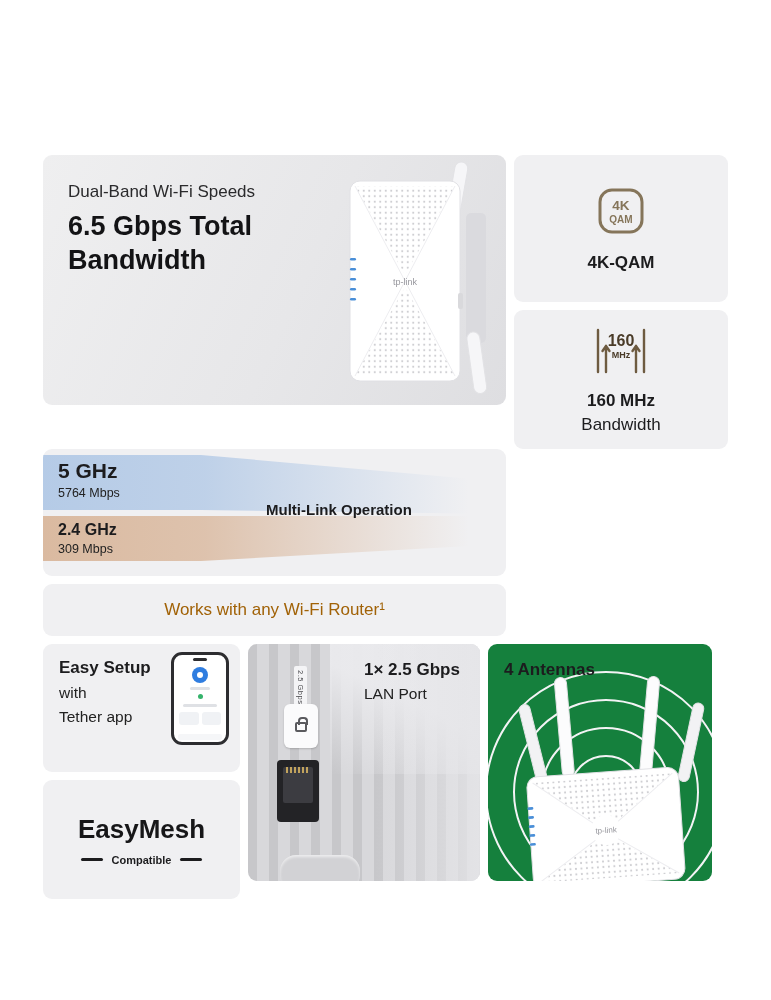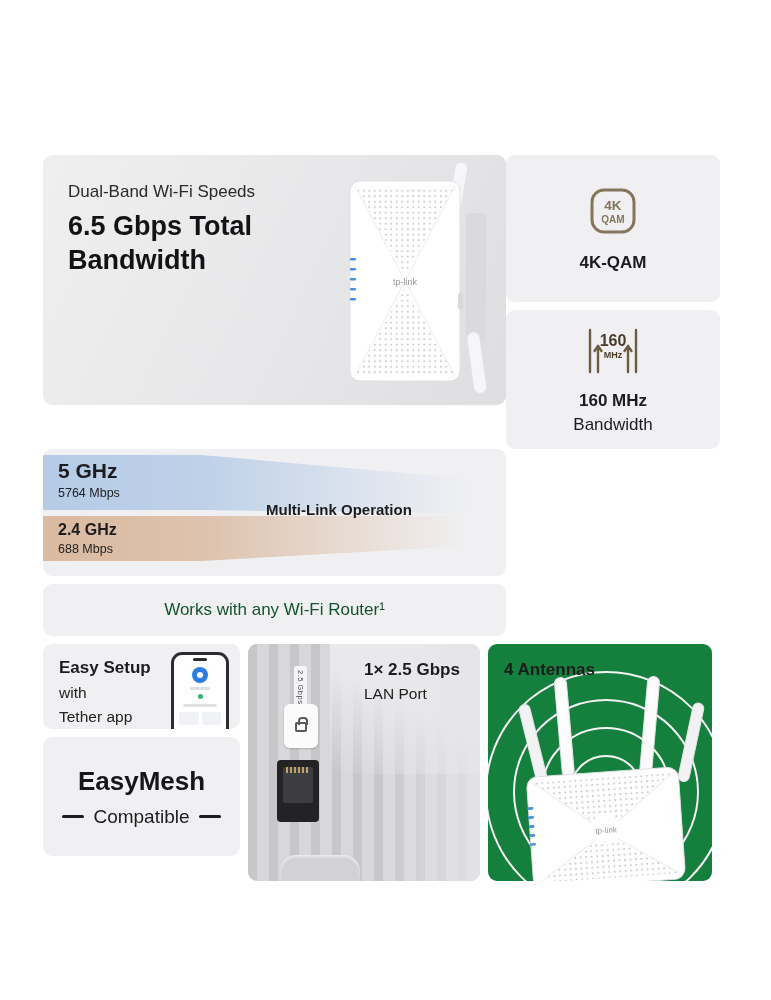--- a/index.html
+++ b/index.html
@@ -5,21 +5,21 @@
   * { margin:0; padding:0; box-sizing:border-box; }
   html,body { background:#ffffff; }
   body {
     width:771px; height:1000px;
     font-family:"Liberation Sans", sans-serif;
     color:#1c1c1e;
     position:relative;
   }
   .page { position:relative; width:771px; height:1000px; background:#fff; overflow:hidden; }
   .content { position:absolute; left:43px; top:155px; width:685px; display:flex; flex-direction:column; gap:8px; }
-  .top { display:flex; }
+  .top { display:flex; gap:8px; }
   .col-left { width:463px; display:flex; flex-direction:column; gap:8px; }
   .col-right { width:214px; display:flex; flex-direction:column; gap:8px; }
   .card { background:#f0f0f2; border-radius:9px; position:relative; overflow:hidden; }
 
   
   .hero { height:250px; background:linear-gradient(115deg,#efeff0 0%,#e7e7e9 55%,#dedee1 100%); }
   .hero-text { position:absolute; left:25px; top:27px; z-index:2; }
   .eyebrow { font-size:17px; color:#2a2a2c; }
   .hero-title { margin-top:7px; font-size:27px; font-weight:bold; line-height:1.26; color:#131315; }
   .hero-device { position:absolute; right:0; top:0; }
@@ -29,56 +29,56 @@
   .mlo-bands { position:absolute; left:0; top:0; }
   .band-label { position:absolute; z-index:2; }
   .b1 { left:15px; top:10px; }
   .b1 .bname { font-size:21px; font-weight:bold; }
   .bspd { font-size:12.5px; margin-top:3px; color:#222; }
   .b2 { left:15px; top:72px; }
   .b2 .bname { font-size:16px; font-weight:bold; }
   .mlo-label { position:absolute; left:223px; top:52px; font-size:15px; font-weight:bold; z-index:2; }
 
   
-  .router { height:52px; display:flex; align-items:center; justify-content:center; font-size:17px; color:#14532d; }
+  .router { height:52px; display:flex; align-items:center; justify-content:center; font-size:17px; color:#a16207; }
 
   
   .feat { display:flex; flex-direction:column; align-items:center; justify-content:center; text-align:center; }
   .feat-qam { height:147px; }
   .feat-mhz { height:139px; }
   .feat-cap { height:143px; }
   .feat-icon { margin-bottom:11px; }
   .feat-label { font-size:17px; line-height:1.4; }
   .bold { font-weight:bold; }
   .blk { display:block; }
 
   
   .bottom { display:flex; gap:8px; }
   .b-left { width:197px; display:flex; flex-direction:column; gap:8px; }
 
-  .easysetup { height:85px; }
+  .easysetup { height:128px; }
   .es-text { position:absolute; left:16px; top:14px; }
   .es-t1 { font-size:17px; font-weight:bold; }
   .es-t2, .es-t3 { font-size:15.5px; margin-top:6px; color:#222; }
   .phone { position:absolute; right:11px; top:8px; width:58px; height:93px; background:#fff; border:3px solid #2d2d30; border-radius:11px; overflow:hidden; }
   .notch { width:14px; height:3px; background:#2d2d30; border-radius:2px; margin:3px auto 0; }
   .app-circle { width:16px; height:16px; border-radius:50%; background:#2f7de0; margin:6px auto 0; display:flex; align-items:center; justify-content:center; }
   .app-circle-core { width:6px; height:6px; border-radius:50%; background:#fff; }
   .pline { height:3px; background:#dfe1e5; border-radius:2px; margin:5px 9px 0; }
   .pline.short { margin:4px 16px 0; }
   .gdot { width:5px; height:5px; border-radius:50%; background:#35b36b; margin:4px auto 0; }
   .pcards { display:flex; gap:3px; margin:5px 5px 0; }
   .pcard { flex:1; height:13px; background:#f0f2f5; border-radius:3px; }
   .pnav { position:absolute; bottom:2px; left:4px; right:4px; height:6px; background:#f5f6f8; border-radius:2px; }
 
   .easymesh { height:119px; display:flex; flex-direction:column; align-items:center; justify-content:center; }
   .em-title { font-size:26px; font-weight:bold; color:#161618; }
   .em-row { display:flex; align-items:center; gap:9px; margin-top:9px; }
   .dash { width:22px; height:3px; background:#1c1c1e; border-radius:2px; }
-  .em-sub { font-size:19px; font-weight:normal; }
+  .em-sub { font-size:11px; font-weight:bold; }
 
   
   .lan { width:232px; height:237px; background:repeating-linear-gradient(90deg,#c7c7ca 0 9px,#d8d8db 9px 21px); }
   .veil { position:absolute; right:0; top:0; width:150px; height:130px; background:linear-gradient(205deg, rgba(234,234,237,0.97) 45%, rgba(234,234,237,0)); z-index:1; }
   .veil2 { position:absolute; right:0; top:0; bottom:0; width:105px; background:linear-gradient(to left, rgba(229,229,232,0.85), rgba(229,229,232,0)); z-index:1; }
   .lan-text { position:absolute; left:116px; top:16px; z-index:3; }
   .lan-t1 { font-size:17px; font-weight:bold; }
   .lan-t2 { font-size:15.5px; margin-top:5px; color:#222; }
   .vlabel { position:absolute; left:46px; top:22px; writing-mode:vertical-rl; font-size:7.5px; color:#4a4a4e; background:#f4f4f6; padding:4px 2px; border-radius:2px; letter-spacing:0.5px; z-index:2; }
   .module { position:absolute; left:36px; top:60px; width:34px; height:44px; background:#fbfbfc; border-radius:6px; box-shadow:0 1px 2px rgba(0,0,0,0.18); z-index:2; }
@@ -158,21 +158,21 @@
             </defs>
             <polygon points="0,6 158,6 463,33 463,65 158,61 0,61" fill="url(#bfade)"></polygon>
             <polygon points="0,67 158,67 463,67 463,95 158,112 0,112" fill="url(#tfade)"></polygon>
           </svg>
           <div class="band-label b1">
             <div class="bname">5 GHz</div>
             <div class="bspd">5764 Mbps</div>
           </div>
           <div class="band-label b2">
             <div class="bname">2.4 GHz</div>
-            <div class="bspd">688 Mbps</div>
+            <div class="bspd">309 Mbps</div>
           </div>
           <div class="mlo-label">Multi-Link Operation</div>
         </div>
 
         <div class="card router">
           <span>Works with any Wi-Fi Router¹</span>
         </div>
       </div>
 
       <div class="col-right">

